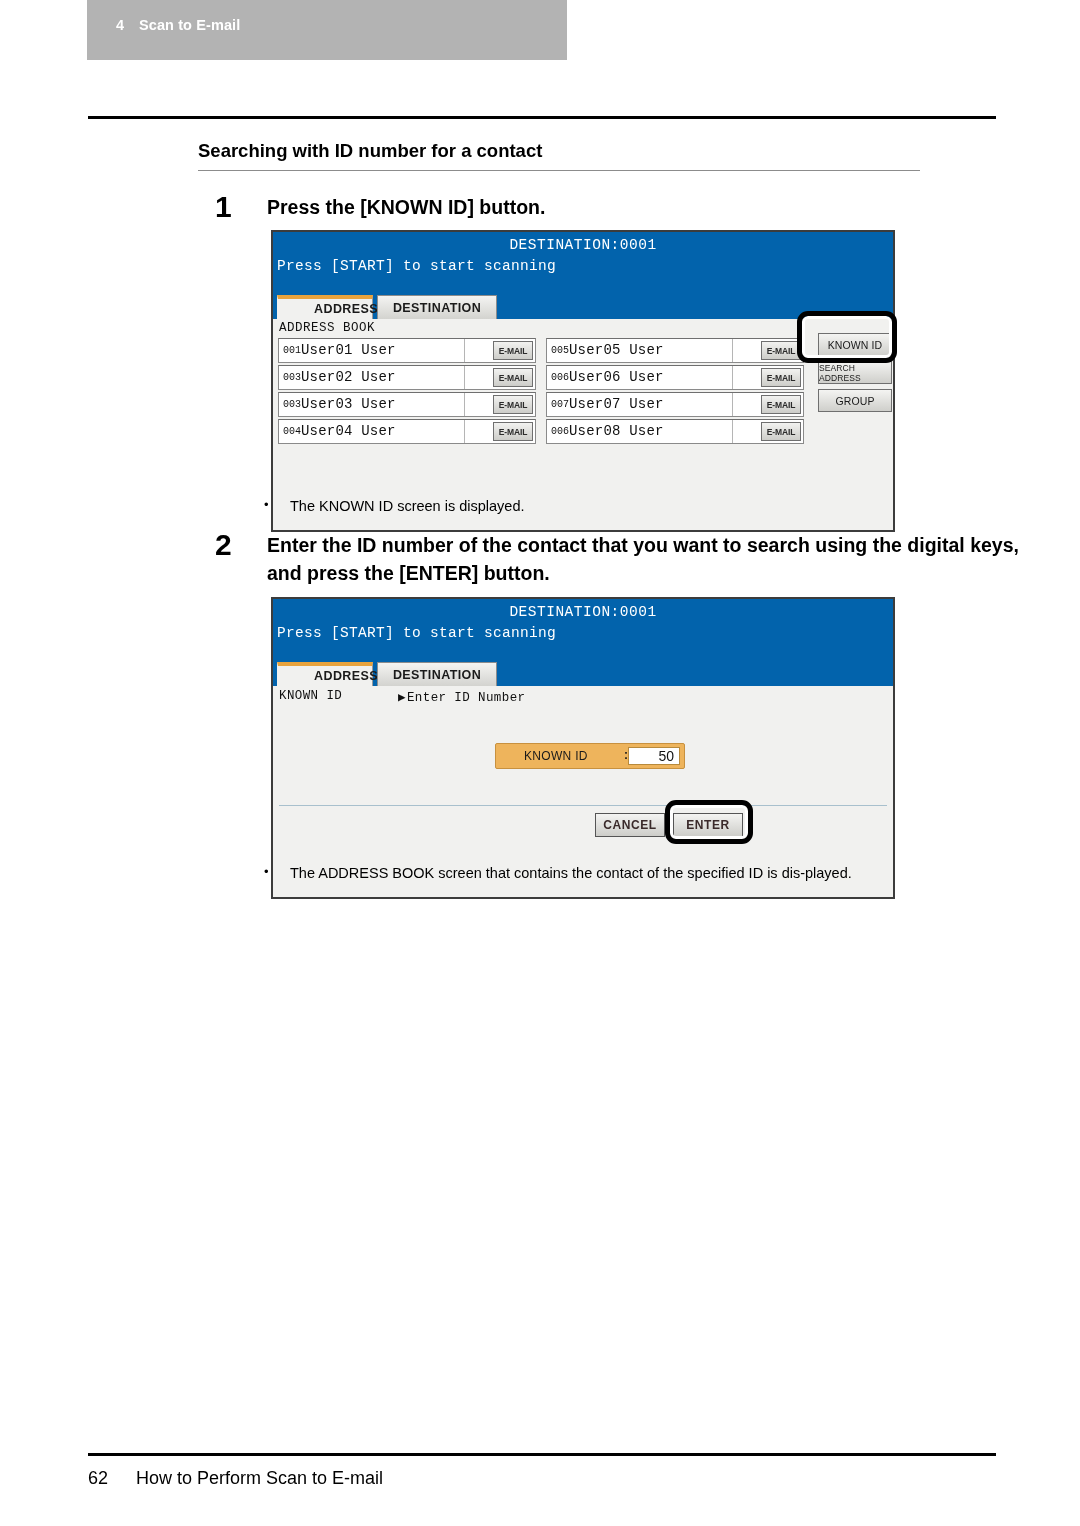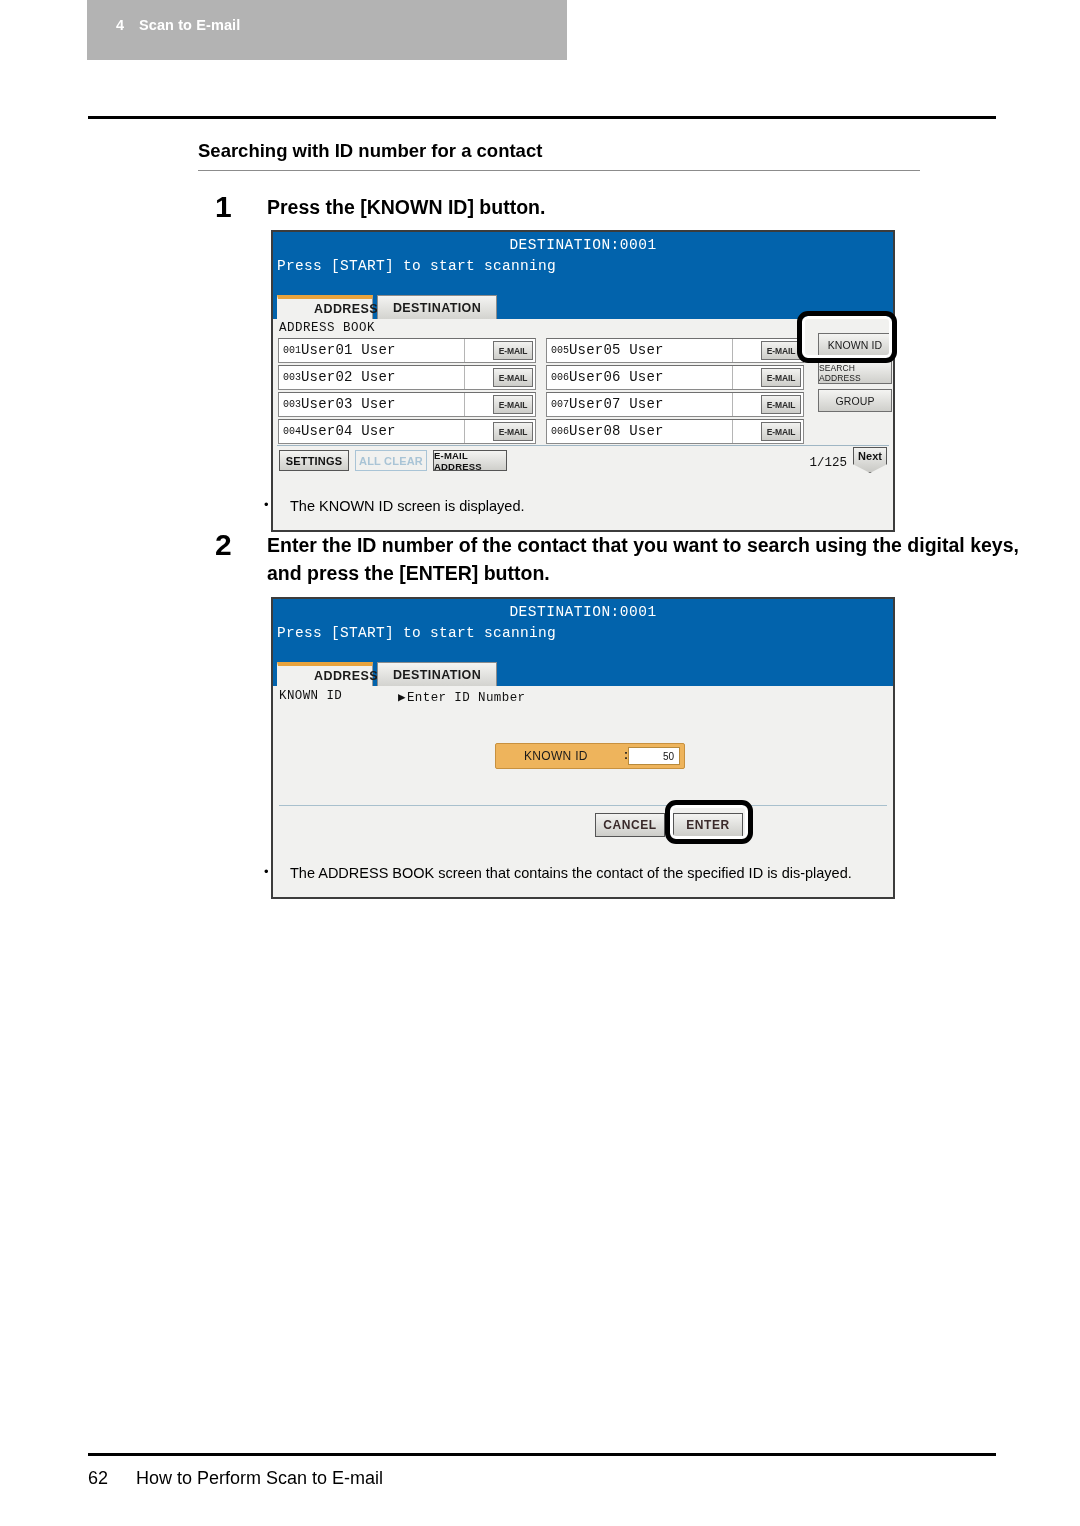--- a/index.html
+++ b/index.html
@@ -272,21 +272,21 @@
     position: absolute; left: 128px; top: 4px;
     font-family: "Liberation Sans", sans-serif;
     font-size: 12px; font-weight: bold; color: #1a1a1a;
   }
   .k-field-inner .kval {
     position: absolute; right: 4px; top: 3px;
     width: 52px; height: 18px;
     background: #ffffff;
     border: 1px solid #b88a3c;
     font-family: "Liberation Sans", sans-serif;
-    font-size: 10px; color: #111;
+    font-size: 14px; color: #111;
     display: flex; align-items: center; justify-content: flex-end;
     padding-right: 5px;
   }
   .k-divider {
     position: absolute; left: 6px; right: 6px; top: 119px;
     height: 1px; background: #a8c0cd;
   }
   .k-btn {
     position: absolute; top: 127px;
     width: 70px; height: 24px;
@@ -402,27 +402,20 @@
         </div>
       </div>
     </div>
 
     <div class="side-btns">
       <div class="side-btn">KNOWN ID</div>
       <div class="side-btn" style="font-size:8.5px;">SEARCH ADDRESS</div>
       <div class="side-btn">GROUP</div>
     </div>
 
-    <div class="lcd-footbar">
-      <div class="fb-btn" id="fb-settings">SETTINGS</div>
-      <div class="fb-btn disabled" id="fb-allclear">ALL CLEAR</div>
-      <div class="fb-btn" id="fb-mailaddr">E-MAIL ADDRESS</div>
-      <div class="page-count">1/125</div>
-      <div class="next-btn">Next</div>
-    </div>
   </div>
 </div>
 
 <div class="highlight" id="hl-knownid"></div>
 
 <div class="note" id="note1">
   <span class="dot">•</span>
   <span class="ntxt">The KNOWN ID screen is displayed.</span>
 </div>
 

